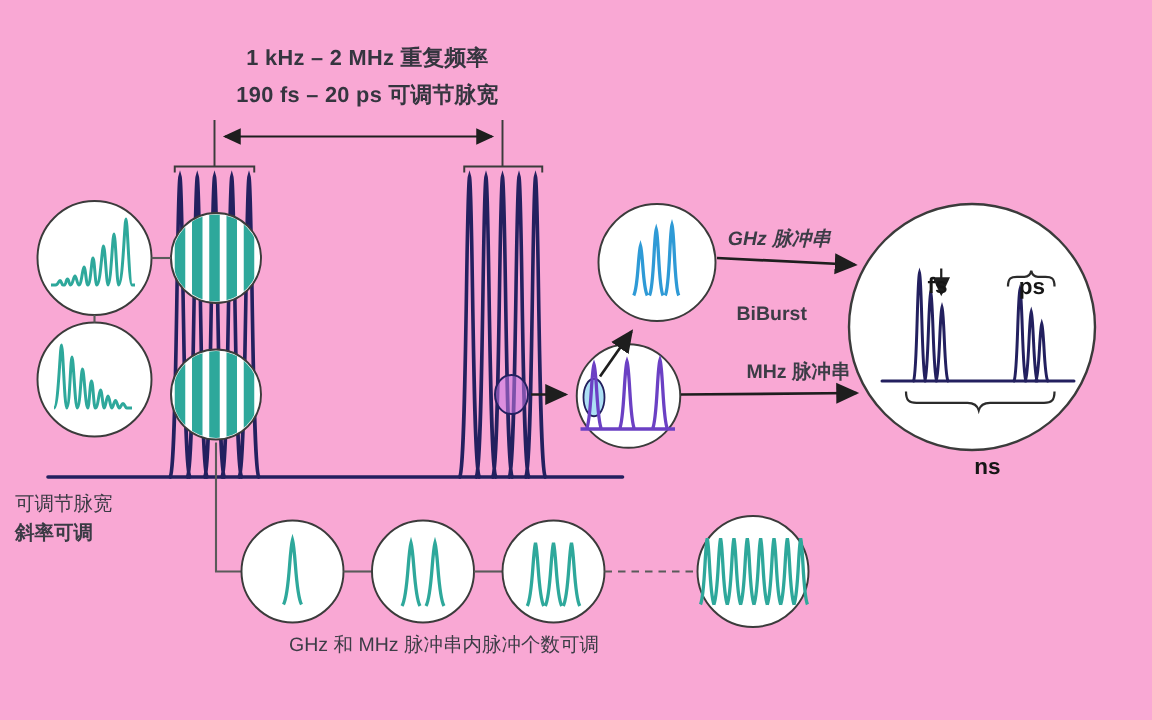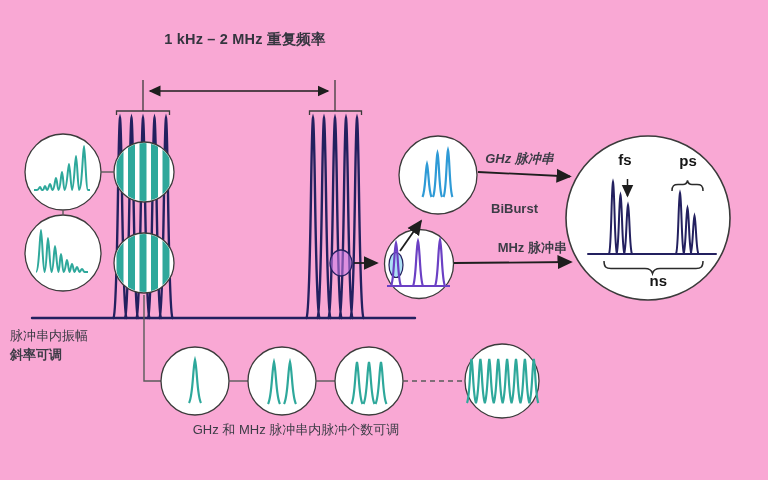--- a/index.html
+++ b/index.html
@@ -3,21 +3,21 @@
 <meta charset="utf-8">
 <style>
   html,body{margin:0;padding:0;background:#ffffff;}
   #stage{position:relative;width:768px;height:480px;background:#f9a8d4;overflow:hidden;
          font-family:"Liberation Sans","DejaVu Sans",sans-serif;}
   #stage svg{position:absolute;left:0;top:0;}
   .lbl{position:absolute;color:#3a3a44;line-height:1.25;}
   .center{text-align:center;}
   .hdr{font-size:14.5px;font-weight:600;color:#35353f;letter-spacing:.2px;}
   .small{font-size:13px;font-weight:600;color:#3c3c46;}
-  .unit{font-size:15px;font-weight:700;color:#161616;}
+  .unit{font-size:15px;font-weight:700;color:#161616;margin-top:31px;}
   .note1{font-size:13px;font-weight:400;}
   .note2{font-size:13px;font-weight:700;}
 </style>
 </head>
 <body>
 
 <div id="stage">
 
 <svg width="768" height="480" viewBox="0 0 768 480">
   <defs>
@@ -163,22 +163,23 @@
                M683.5,254 C686,249 685.8,214 687.5,208 C689.2,214 689,249 691.5,254
                M690.5,254 C693,249.5 692.8,222 694.5,216 C696.2,222 696,249.5 698.5,254"></path>
     </g>
     <line x1="627.5" y1="179" x2="627.5" y2="196" stroke="#1e1e1e" stroke-width="1.5" marker-end="url(#ah)"></line>
     <path d="M672,191 C672,185.5 674,184.5 678,184.5 L683,184.5 C686,184.5 687,183 687.5,180.5 C688,183 689,184.5 692,184.5 L697,184.5 C701,184.5 703,185.5 703,191" fill="none" stroke="#2b2b2b" stroke-width="1.5"></path>
     <path d="M604,261 C604,267 606,268.5 611,268.5 L645,268.5 C649.5,268.5 651.5,270 652.5,273.5 C653.5,270 655.5,268.5 660,268.5 L696,268.5 C701,268.5 703,267 703,261" fill="none" stroke="#2b2b2b" stroke-width="1.5"></path>
   </g>
 </svg>
 
 <div class="lbl hdr center" style="left:115px;top:30px;width:260px;">1 kHz – 2 MHz 重复频率</div>
+<div class="lbl hdr center" style="left:115px;top:55px;width:260px;">190 fs – 20 ps 可调节脉宽</div>
 
-<div class="lbl note1" style="left:10px;top:328px;">脉冲串内振幅</div>
+<div class="lbl note1" style="left:10px;top:328px;">可调节脉宽</div>
 <div class="lbl note2" style="left:10px;top:347px;">斜率可调</div>
 
 <div class="lbl small center" style="left:462px;top:151px;width:115px;font-style:italic;">GHz 脉冲串</div>
 <div class="lbl small center" style="left:462px;top:201px;width:105px;font-weight:700;">BiBurst</div>
 <div class="lbl small center" style="left:452px;top:240px;width:115px;text-align:right;">MHz 脉冲串</div>
 
 <div class="lbl unit center" style="left:610px;top:151px;width:30px;">fs</div>
 <div class="lbl unit center" style="left:673px;top:152px;width:30px;">ps</div>
 <div class="lbl unit center" style="left:637px;top:272px;width:30px;text-align:right;">ns</div>
 

